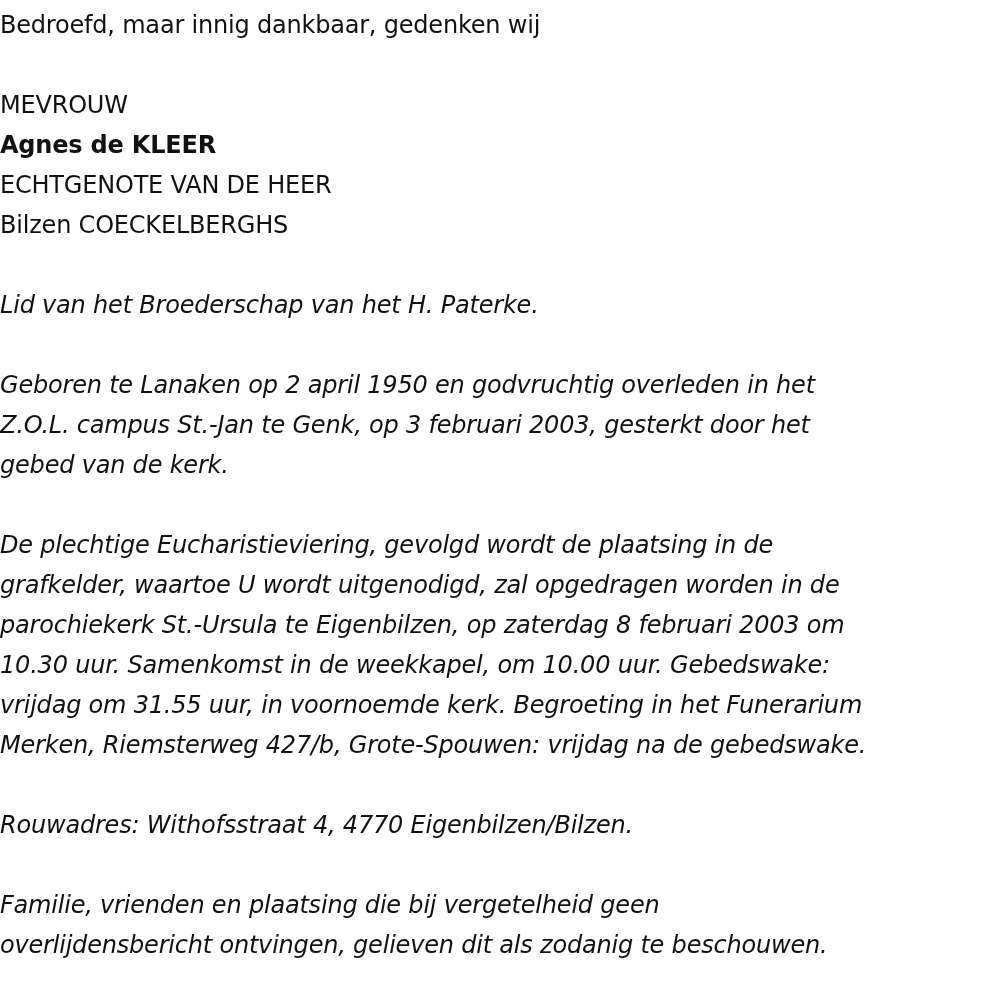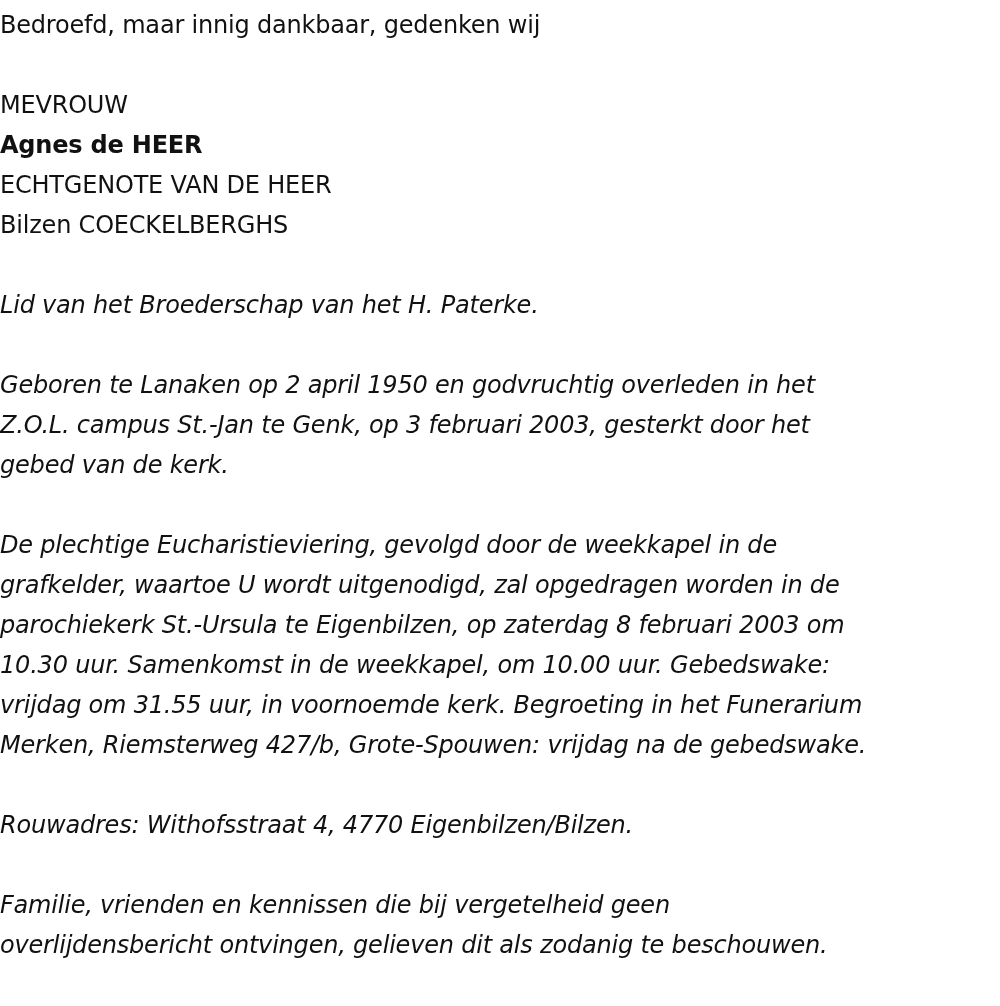--- a/index.html
+++ b/index.html
@@ -34,49 +34,49 @@
     }
     .block { display: block; font-style: italic; }
   </style>
 </head>
 <body>
 
 <div class="doc">
   <span class="line">Bedroefd, maar innig dankbaar, gedenken wij</span>
   <div class="gap"></div>
   <span class="line">MEVROUW</span>
-  <span class="line bold">Agnes de HEER</span>
+  <span class="line bold">Agnes de KLEER</span>
   <span class="line">ECHTGENOTE VAN DE HEER</span>
   <span class="line">Bilzen COECKELBERGHS</span>
   <div class="gap"></div>
 
   <div class="block">
     <span class="line">Lid van het Broederschap van het H. Paterke.</span>
   </div>
   <div class="gap"></div>
 
   <div class="block">
     <span class="line">Geboren te Lanaken op 2 april 1950 en godvruchtig overleden in het</span>
     <span class="line">Z.O.L. campus St.-Jan te Genk, op 3 februari 2003, gesterkt door het</span>
     <span class="line">gebed van de kerk.</span>
   </div>
   <div class="gap"></div>
 
   <div class="block">
-    <span class="line">De plechtige Eucharistieviering, gevolgd door de weekkapel in de</span>
+    <span class="line">De plechtige Eucharistieviering, gevolgd wordt de plaatsing in de</span>
     <span class="line">grafkelder, waartoe U wordt uitgenodigd, zal opgedragen worden in de</span>
     <span class="line">parochiekerk St.-Ursula te Eigenbilzen, op zaterdag 8 februari 2003 om</span>
     <span class="line">10.30 uur. Samenkomst in de weekkapel, om 10.00 uur. Gebedswake:</span>
     <span class="line">vrijdag om 31.55 uur, in voornoemde kerk. Begroeting in het Funerarium</span>
     <span class="line">Merken, Riemsterweg 427/b, Grote-Spouwen: vrijdag na de gebedswake.</span>
   </div>
   <div class="gap"></div>
 
   <div class="block">
     <span class="line">Rouwadres: Withofsstraat 4, 4770 Eigenbilzen/Bilzen.</span>
   </div>
   <div class="gap"></div>
 
   <div class="block">
-    <span class="line">Familie, vrienden en kennissen die bij vergetelheid geen</span>
+    <span class="line">Familie, vrienden en plaatsing die bij vergetelheid geen</span>
     <span class="line">overlijdensbericht ontvingen, gelieven dit als zodanig te beschouwen.</span>
   </div>
 </div>
 
 </body></html>

